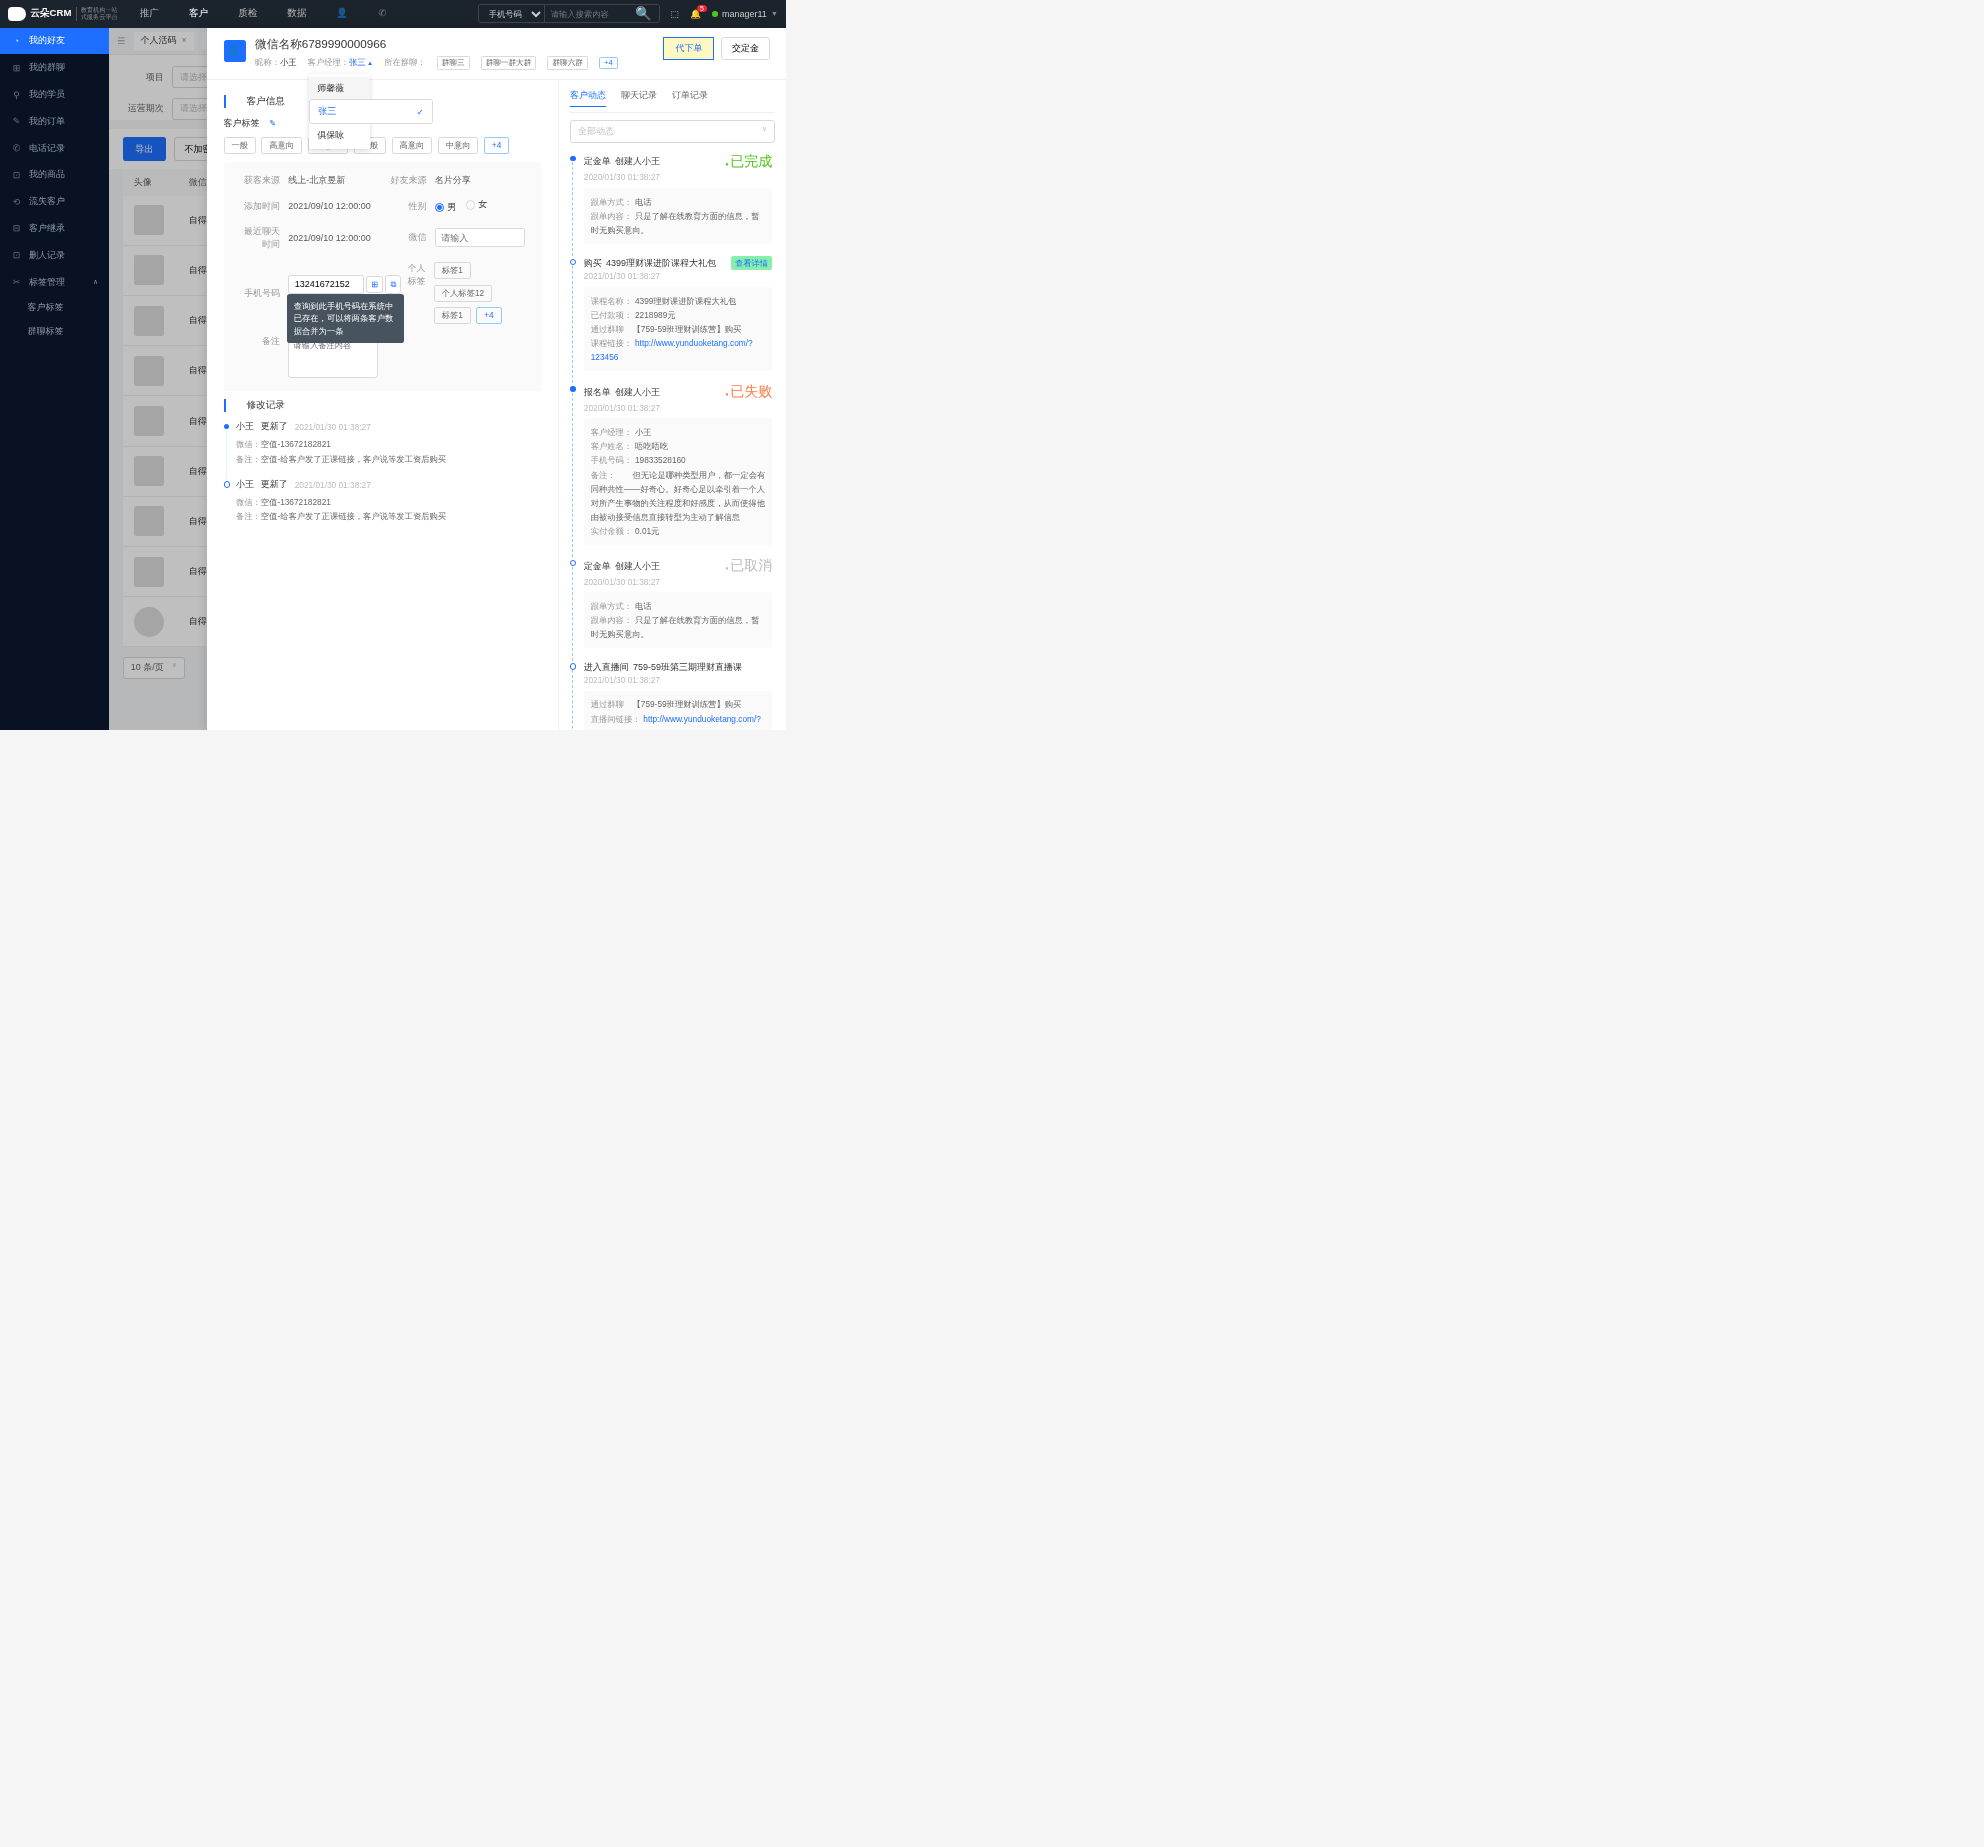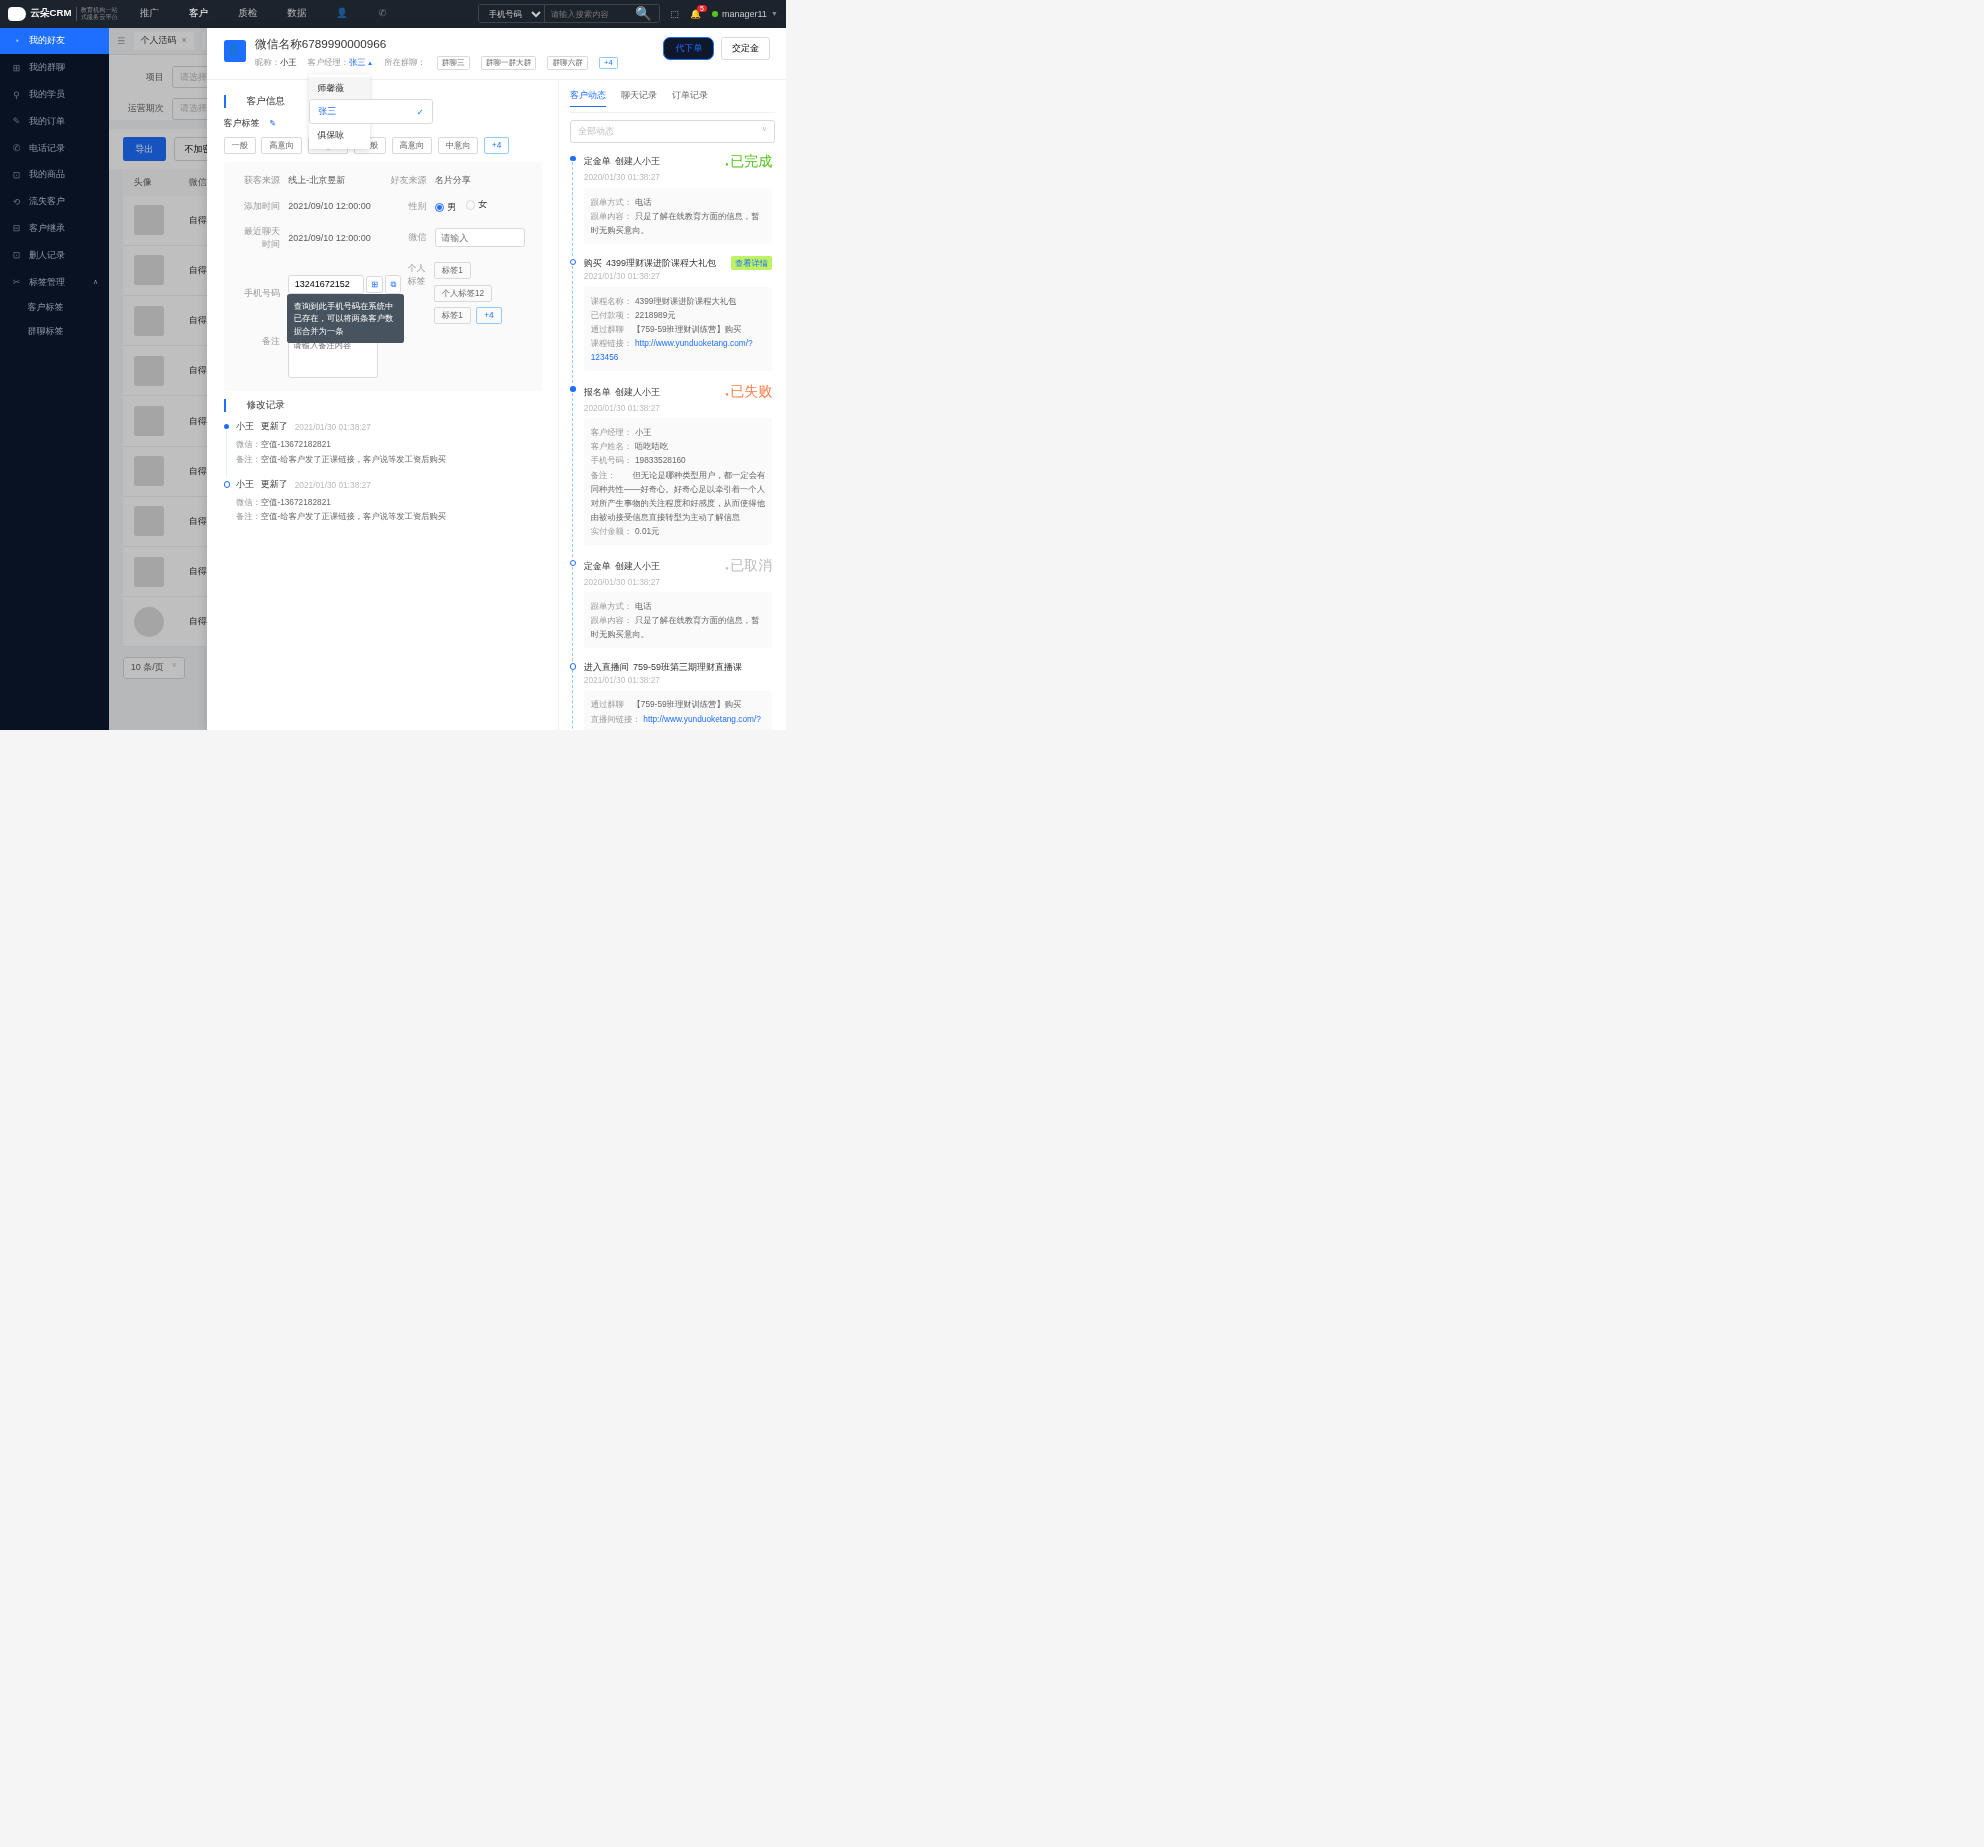--- a/index.html
+++ b/index.html
@@ -49,21 +49,21 @@
 .ov-head{padding:9.6px 16.5px;display:flex;align-items:flex-start;gap:9.6px;border-bottom:0.7px solid #f0f0f0}
 .ov-icon{width:22px;height:22px;background:#1e6fff;border-radius:2.8px;display:flex;align-items:center;justify-content:center;color:#fff;font-size:11px;margin-top:2.8px}
 .ov-title{font-size:11.7px;font-weight:500;margin-bottom:4.1px}
 .ov-sub{font-size:8.3px;color:#999;display:flex;align-items:center;gap:11px;flex-wrap:wrap}
 .ov-sub .k{color:#999}
 .ov-sub .v{color:#333}
 .mgr-link{color:#1e6fff;cursor:pointer;display:inline-flex;align-items:center;gap:1.4px}
 .group-tag{border:0.7px solid #d9d9d9;padding:0.7px 4.1px;border-radius:1.4px;font-size:7.6px;color:#666}
 .group-tag.more{color:#1e6fff;border-color:#91caff}
 .ov-actions{margin-left:auto;display:flex;gap:6.9px}
-.btn-ghost{border:0.7px solid #1e6fff;color:#1e6fff;background:#0f172a;padding:4.1px 11px;border-radius:7px;font-size:9px}
+.btn-ghost{border:0.7px solid #1e6fff;color:#1e6fff;background:#fef9c3;padding:4.1px 11px;border-radius:0;font-size:9px}
 .ov-body{display:flex}
 .ov-left{flex:1;padding:11px 16.5px;border-right:0.7px solid #f0f0f0}
 .ov-right{width:227px;padding:8.3px 11px}
 .sec-title{font-size:9.6px;font-weight:500;border-left:2.1px solid #1e6fff;padding-left:21px;margin:4.1px 0 8.3px}
 .tag-row{display:flex;align-items:center;gap:6.9px;margin-bottom:6.9px}
 .tag-row label{font-size:9px;color:#333;margin-right:2.8px}
 .edit-ico{color:#1e6fff;font-size:8.3px;cursor:pointer}
 .tags{display:flex;gap:5.5px;flex-wrap:wrap;margin-bottom:8.3px}
 .tag{border:0.7px solid #d9d9d9;padding:2.1px 6.9px;border-radius:2.1px;font-size:8.3px;color:#666}
 .tag.plus{color:#1e6fff;border-color:#91caff}
@@ -107,21 +107,21 @@
 .tl-head .t1{color:#333;font-weight:500}
 .tl-head .t2{color:#333}
 .tl-head .status{margin-left:auto;font-size:14px}
 .st-done{color:#52c41a}.st-done::before{content:"● ";font-size:5.5px}
 .st-fail{color:#ff7a45}.st-fail::before{content:"● ";font-size:5.5px}
 .st-cancel{color:#bbb}.st-cancel::before{content:"● ";font-size:5.5px}
 .tl-time{font-size:8.3px;color:#bbb;margin-bottom:5.5px}
 .tl-card{background:#fafafa;border-radius:2.8px;padding:6.9px;font-size:8.3px;color:#666;line-height:1.7}
 .tl-card .k{color:#999;display:inline-block;min-width:39px;text-align:left;margin-right:2.8px}
 .tl-card a{color:#1e6fff}
-.view-detail{color:#1e6fff;font-size:8.3px;background:#bef264;padding:1.4px 4.1px;border-radius:2.1px}
+.view-detail{color:#1e6fff;font-size:8.3px;background:#86efac;padding:1.4px 4.1px;border-radius:2.1px}
 .dropdown{position:absolute;left:309px;top:74px;background:#fff;box-shadow:0 1.4px 5.5px rgba(0,0,0,.15);border-radius:2.8px;width:61px;z-index:30;padding:2.8px 0}
 .dd-item{padding:4.8px 8.3px;font-size:9px;cursor:pointer;display:flex;justify-content:space-between;align-items:center}
 .dd-item.sel{color:#1e6fff}
 .dd-item.hover{background:#f5f5f5}
 .check{color:#1e6fff;font-size:8.3px}
 </style>
 </head>
 <body>
 
 <div class="topbar">

